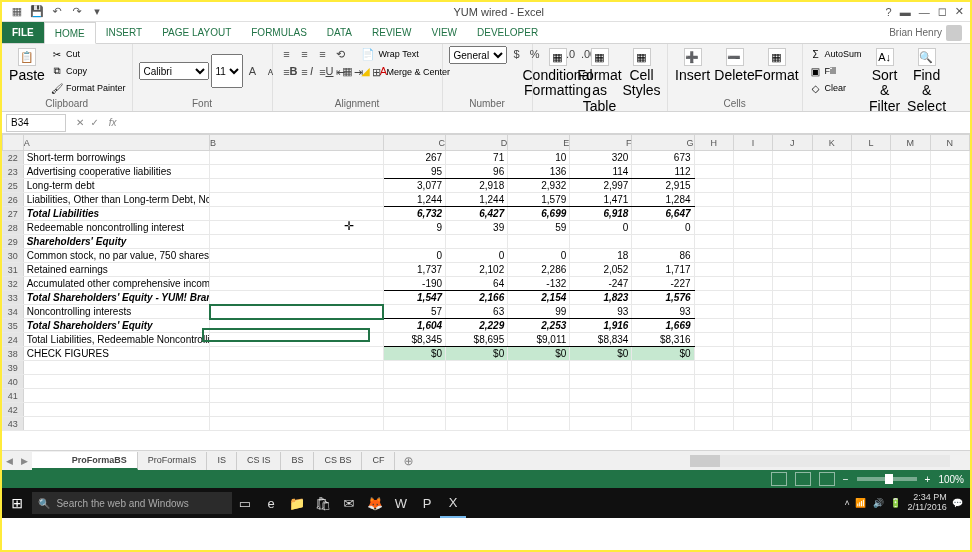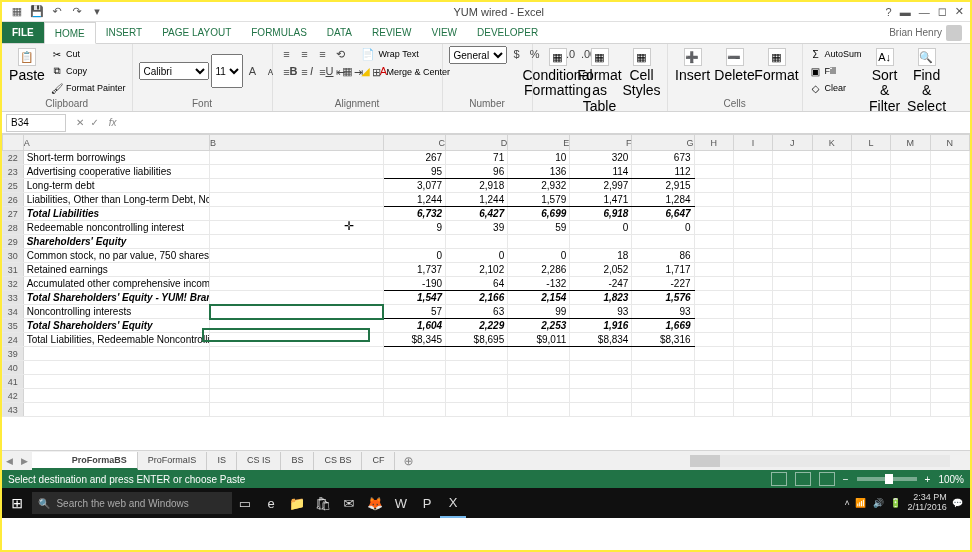--- a/index.html
+++ b/index.html
@@ -519,20 +519,37 @@
           <td class="colNum num   btop bbot ">$8,316</td>
           <td class="colRest"></td>
           <td class="colRest"></td>
           <td class="colRest"></td>
           <td class="colRest"></td>
           <td class="colRest"></td>
           <td class="colRest"></td>
           <td class="colRest"></td>
         </tr>
         <tr>
+          <td class="rowh">38</td>
+          <td class="colA ">CHECK FIGURES</td>
+          <td class="colB"></td>
+          <td class="colNum num     check">$0</td>
+          <td class="colNum num     check">$0</td>
+          <td class="colNum num     check">$0</td>
+          <td class="colNum num     check">$0</td>
+          <td class="colNum num     check">$0</td>
+          <td class="colRest"></td>
+          <td class="colRest"></td>
+          <td class="colRest"></td>
+          <td class="colRest"></td>
+          <td class="colRest"></td>
+          <td class="colRest"></td>
+          <td class="colRest"></td>
+        </tr>
+        <tr>
           <td class="rowh">39</td>
           <td class="colA "></td>
           <td class="colB"></td>
           <td class="colNum num     "></td>
           <td class="colNum num     "></td>
           <td class="colNum num     "></td>
           <td class="colNum num     "></td>
           <td class="colNum num     "></td>
           <td class="colRest"></td>
           <td class="colRest"></td>
@@ -630,21 +647,20 @@
     </div>
   <span class="add">⊕</span>
   <div class="hscroll">
     <div class="track">
         <div class="thumb"></div>
       </div>
   </div>
 </div>
 
 <div class="statusbar">
-  <span>Select destination and press ENTER or choose Paste</span>
   <div class="right">
     <span class="viewbtn"></span>
     <span class="viewbtn"></span>
     <span class="viewbtn"></span>
     <span>−</span>
     <div class="zoom-slider">
         <div class="thumb"></div>
       </div>
     <span>+</span>
     <span>100%</span>

